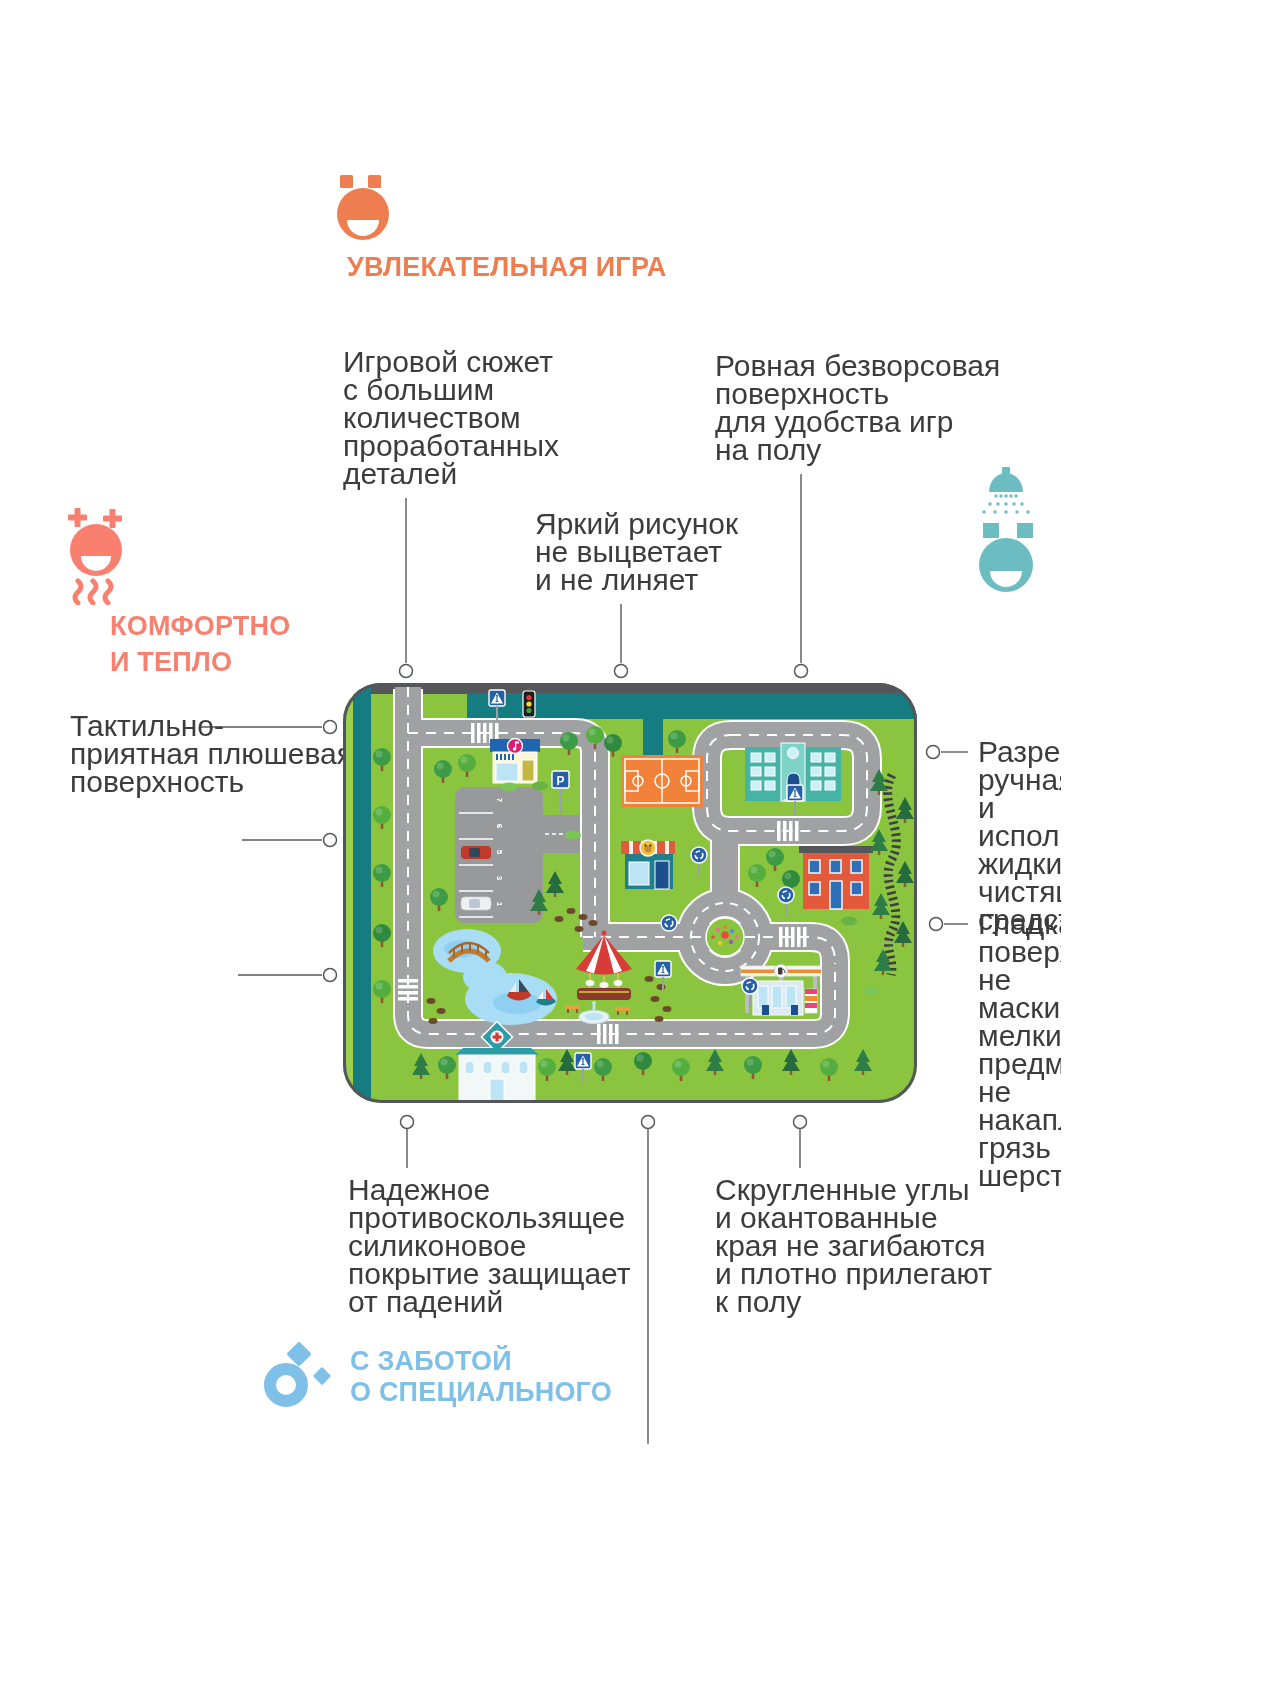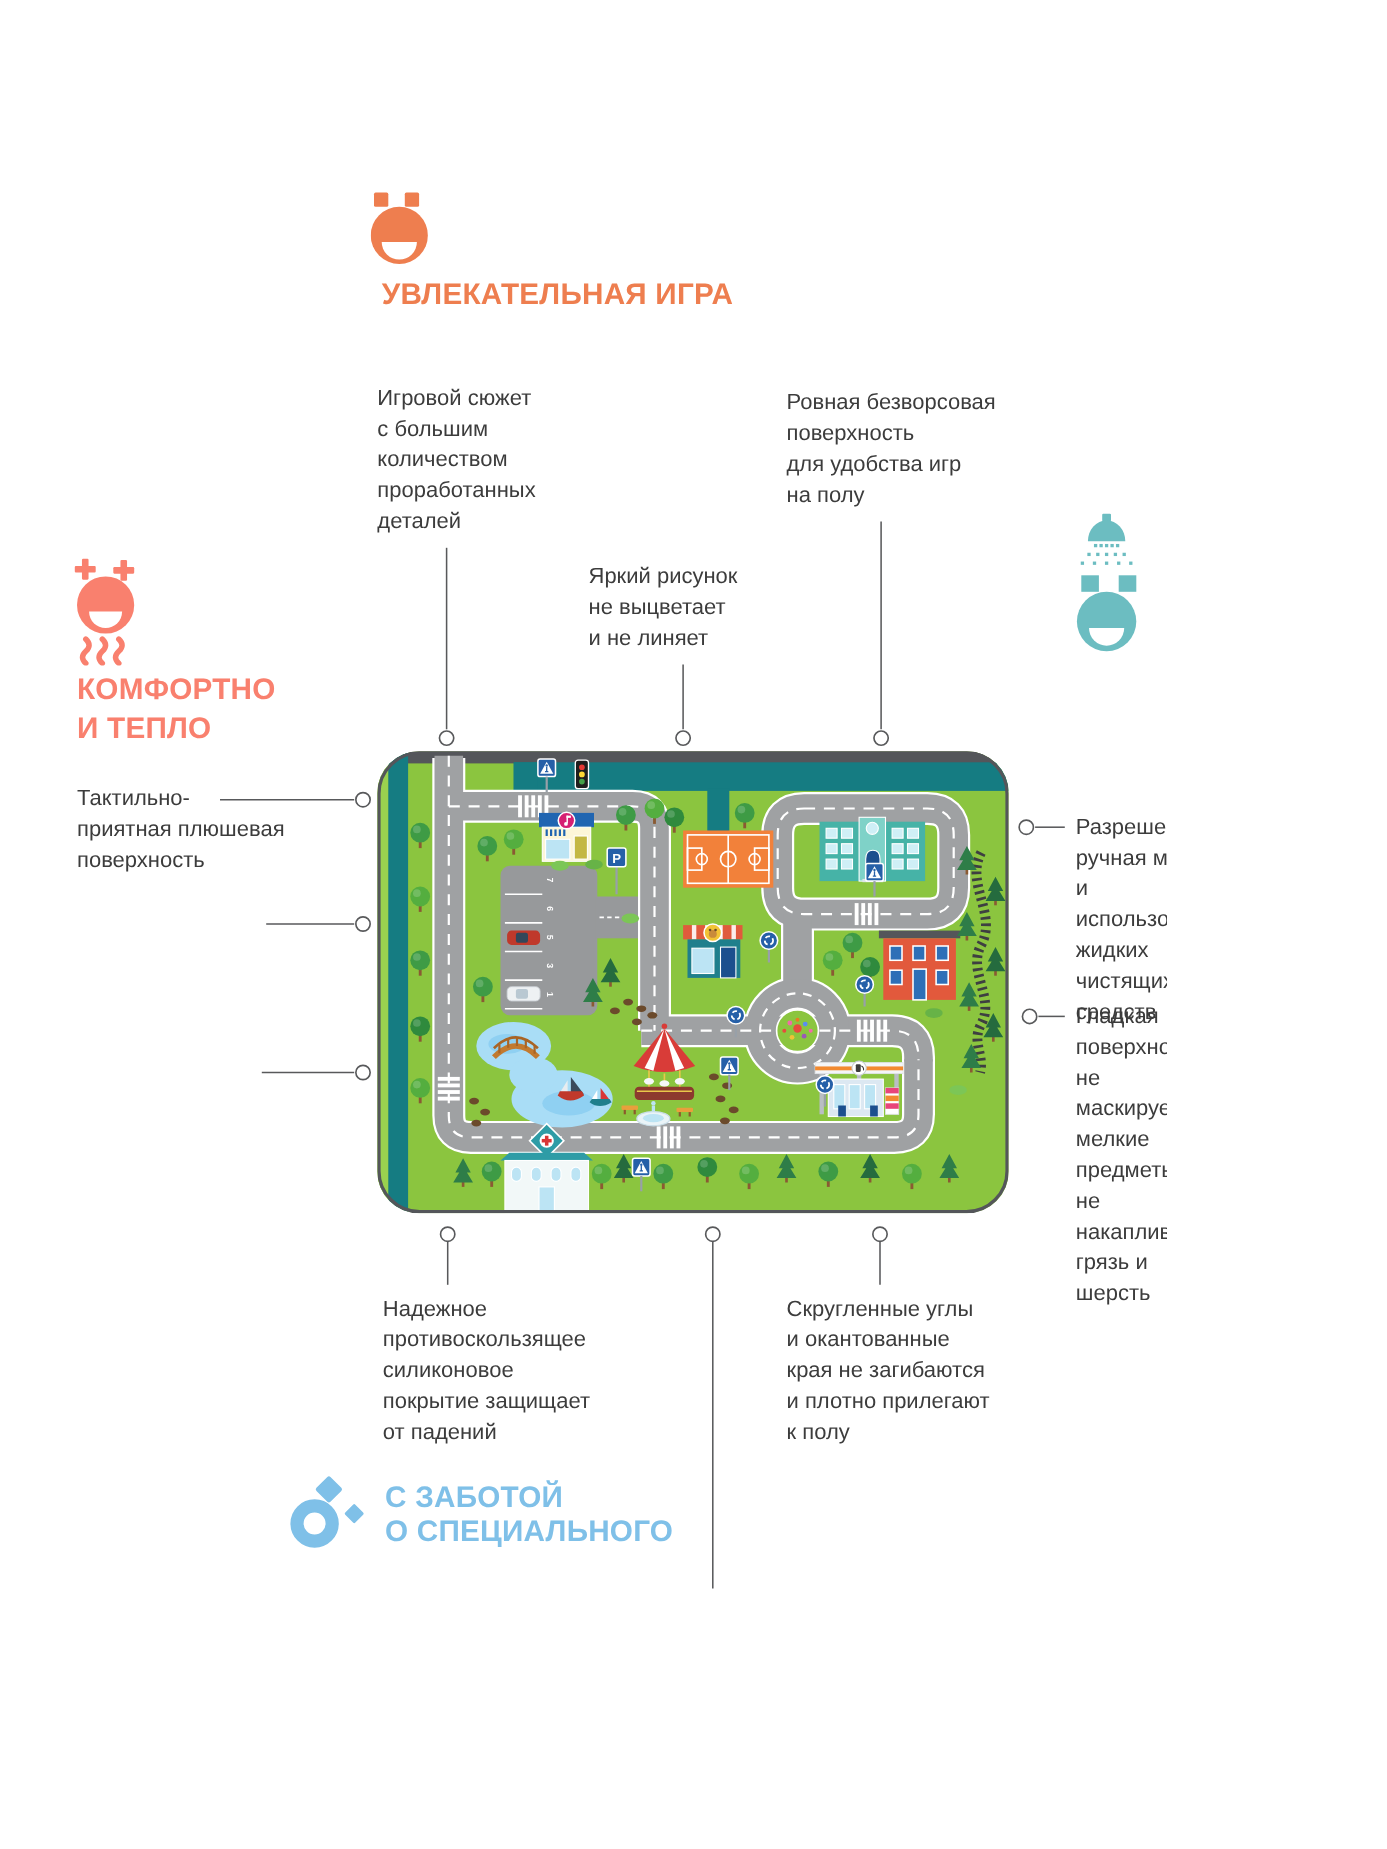--- a/index.html
+++ b/index.html
@@ -4,25 +4,25 @@
 <style>
   html,body{margin:0;padding:0;background:#fff;}
   .page{
     position:relative;width:1061px;height:1681px;background:#ffffff;overflow:hidden;
     font-family:"Liberation Sans","DejaVu Sans",sans-serif;
   }
   .abs{position:absolute;}
   .heading{font-weight:bold;font-size:27px;line-height:34px;letter-spacing:0.2px;margin:0;}
   .heading span{display:block;}
   .h-play{color:var(--play,#EE7E4F);}
-  .h-comfort{color:var(--comfort,#F9806E);line-height:36px;}
+  .h-comfort{color:var(--comfort,#F9806E);line-height:36px;margin-left:40px;}
   .h-care{color:var(--care,#6CBDC1);line-height:33px;}
   .h-safety{color:var(--safety,#7FC0E8);line-height:31px;}
   .callout{margin:0;}
-  .callout p{margin:0;font-size:20px;line-height:28px;color:var(--text,#3C3C3C);white-space:pre-line;}
+  .callout p{margin:0;font-size:30px;line-height:28px;color:var(--text,#3C3C3C);white-space:pre-line;}
   .leaders{position:absolute;left:0;top:0;width:1261px;height:1681px;pointer-events:none;}
   .leaders line{stroke:var(--leader,#58595B);stroke-width:1.4;}
   .leaders circle{fill:#ffffff;stroke:var(--leader,#58595B);stroke-width:1.5;}
   svg text{font-family:"Liberation Sans","DejaVu Sans",sans-serif;}
 </style>
 </head>
 <body>
 
 <div class="page">
 

